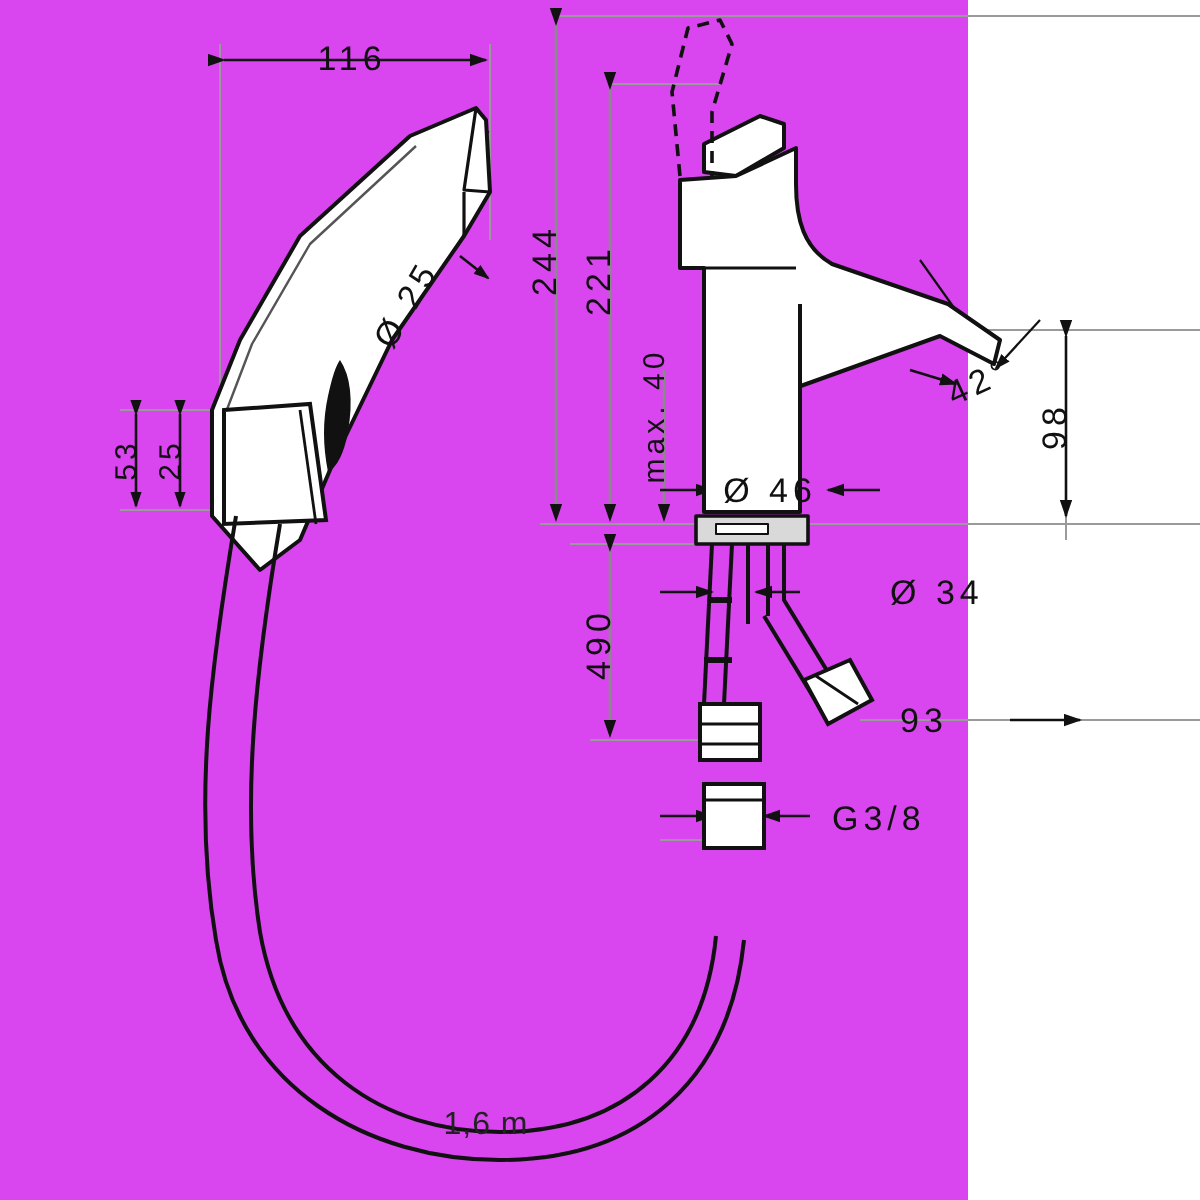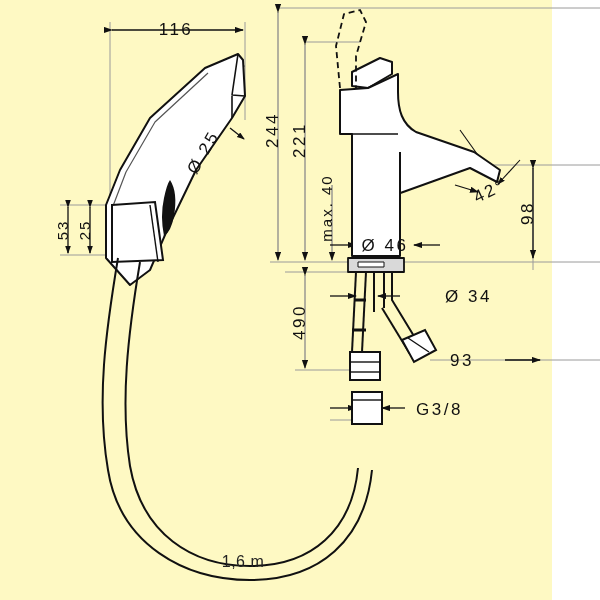--- a/index.html
+++ b/index.html
@@ -1,19 +1,19 @@
 <!DOCTYPE html>
 <html><head>
 <meta charset="utf-8">
 <title>Technical Drawing</title>
 <style>
   html,body{margin:0;padding:0;background:#ffffff;}
   body{width:600px;height:600px;overflow:hidden;
        font-family:"Liberation Sans","DejaVu Sans",sans-serif;}
-  #stage{position:relative;width:552px;height:600px;background:#fef9c3;}
+  #stage{position:relative;width:484px;height:600px;background:#d946ef;}
   svg{display:block;}
   .dimtext{font-family:"Liberation Sans","DejaVu Sans",sans-serif;
            font-size:17px;fill:#111;letter-spacing:2.5px;}
   .dimtext-sm{font-family:"Liberation Sans","DejaVu Sans",sans-serif;
            font-size:15px;fill:#111;letter-spacing:2px;}
   .hosetext{font-family:"Liberation Sans","DejaVu Sans",sans-serif;
            font-size:16px;fill:#222;letter-spacing:0.5px;}
 </style>
 </head>
 <body>

